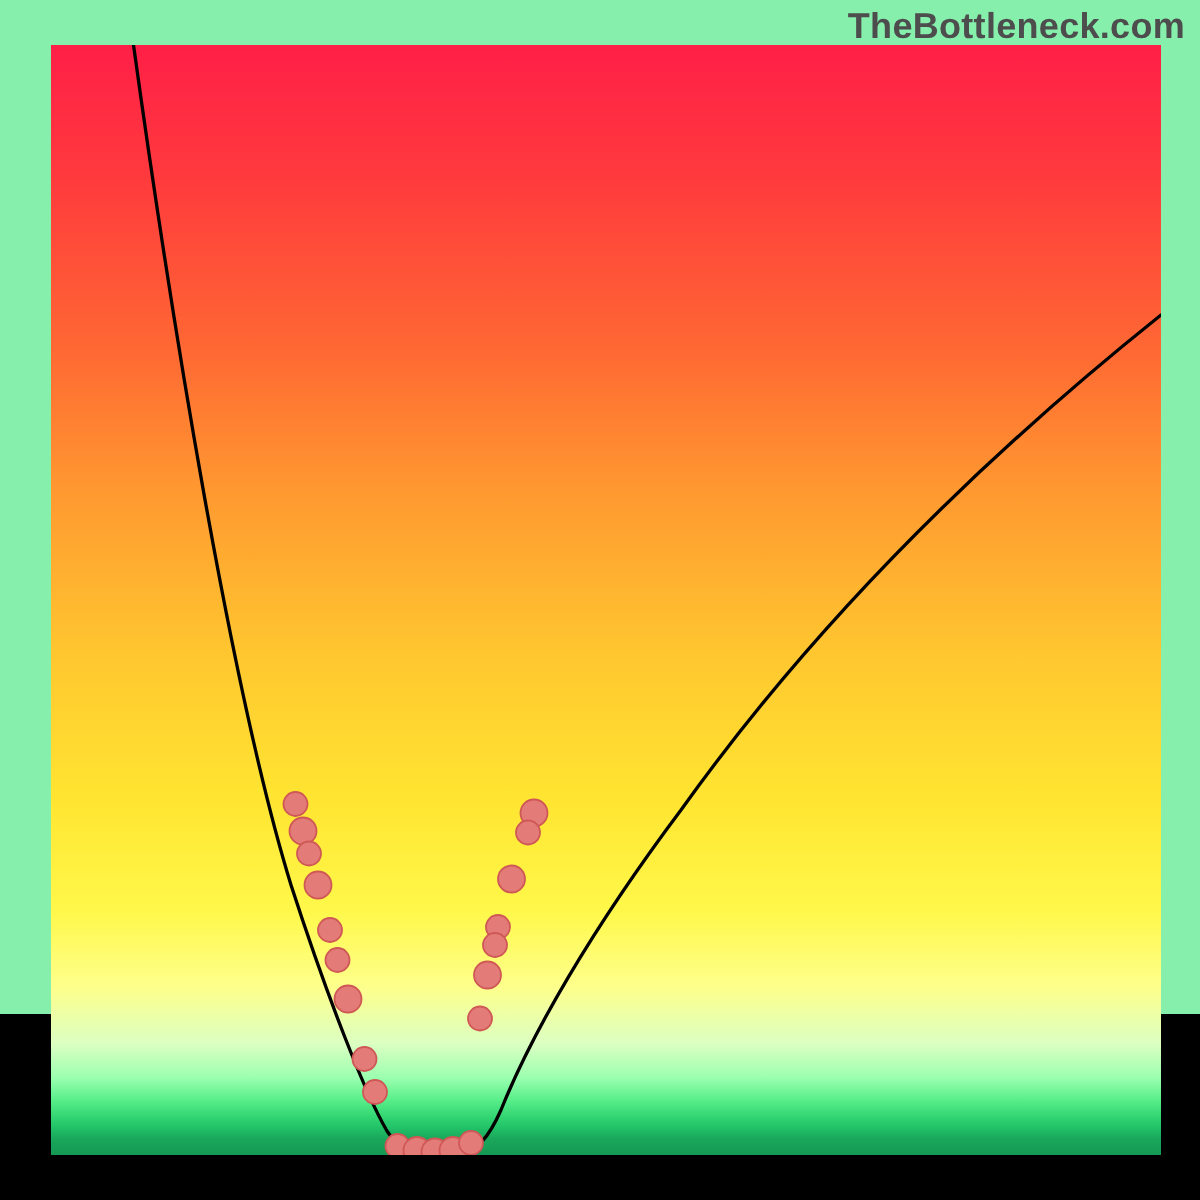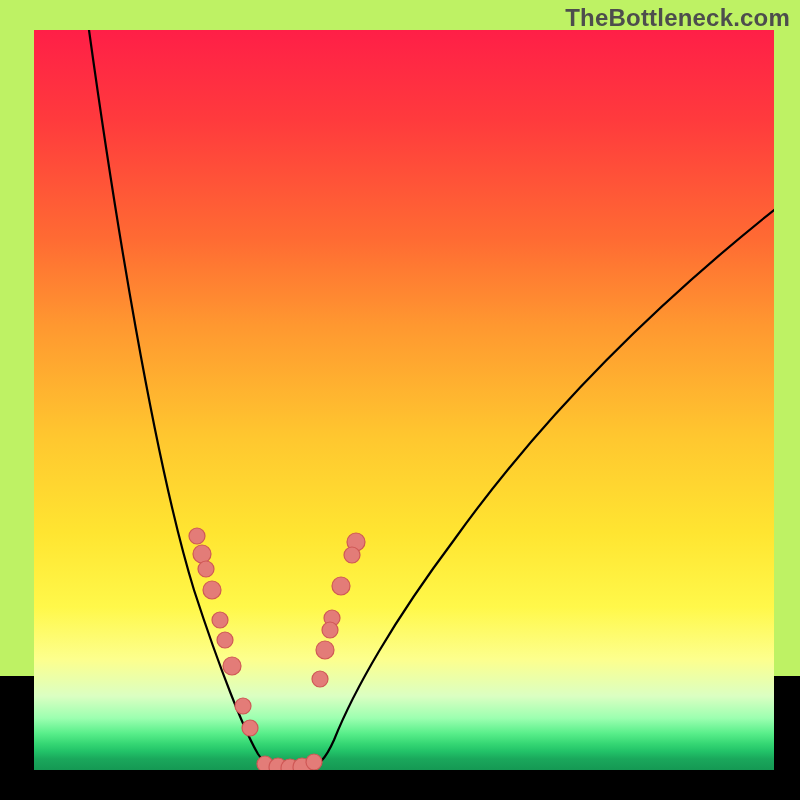--- a/index.html
+++ b/index.html
@@ -9,21 +9,21 @@
     height: 800px;
     background: #000;
     overflow: hidden;
   }
   .frame {
     position: absolute;
     left: 0;
     top: 0;
     width: 800px;
     height: 676px;
-    background: #bef264;
+    background: #86efac;
   }
   .plot-area {
     position: absolute;
     left: 34px;
     top: 30px;
     width: 740px;
     height: 740px;
     background: linear-gradient(
       to bottom,
       #ff1f47 0%,

